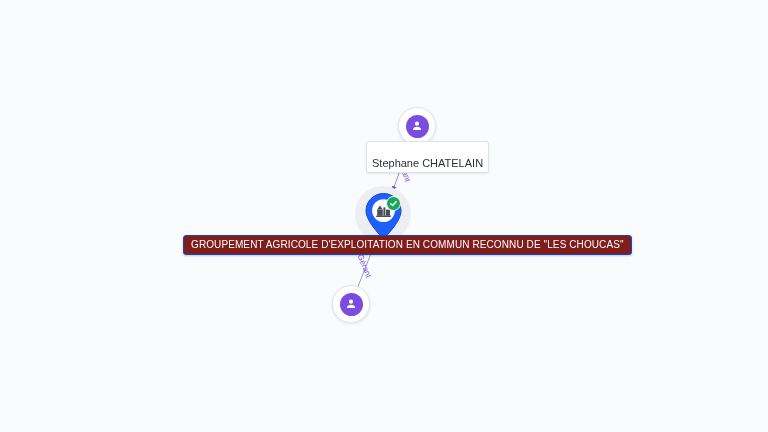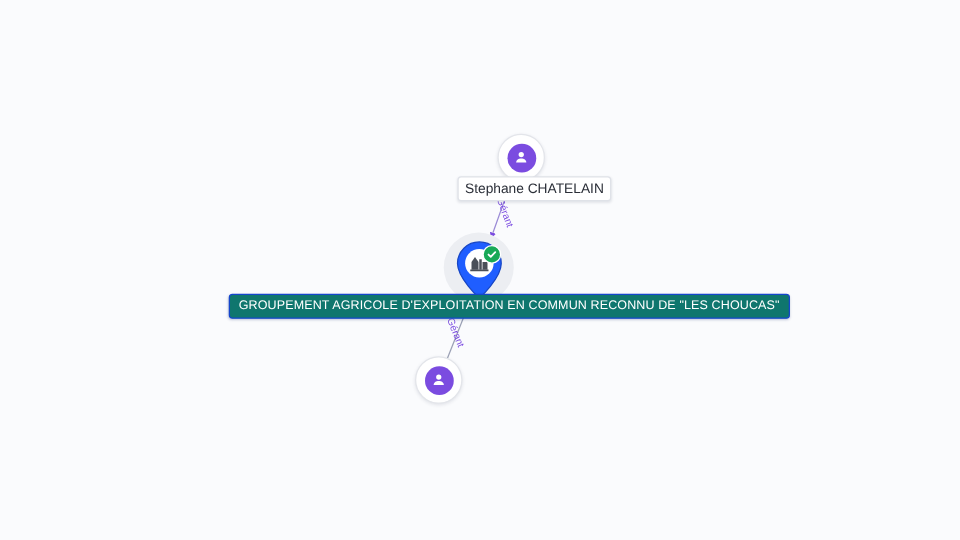--- a/index.html
+++ b/index.html
@@ -81,30 +81,30 @@
     align-items: center;
     justify-content: center;
   }
 
   
   .person-label {
     position: absolute;
     background: #ffffff;
     border: 1px solid #dfe2e8;
     border-radius: 3px;
-    padding: 3px 5px 2px 5px;
+    padding: 15px 5px 2px 5px;
     font-size: 11px;
     line-height: 13px;
     color: #2b2f38;
     white-space: nowrap;
     box-shadow: 0 1px 2px rgba(30,40,70,0.10);
   }
   .company-label {
     position: absolute;
-    background: #0f766e;
+    background: #7f1d1d;
     border: 1px solid #1446cc;
     border-radius: 3px;
     padding: 2px 7px 3px 7px;
     font-size: 10px;
     line-height: 13px;
     letter-spacing: 0.1px;
     color: #ffffff;
     white-space: nowrap;
     font-weight: 400;
     box-shadow: 0 1px 2px rgba(20,40,110,0.25);

